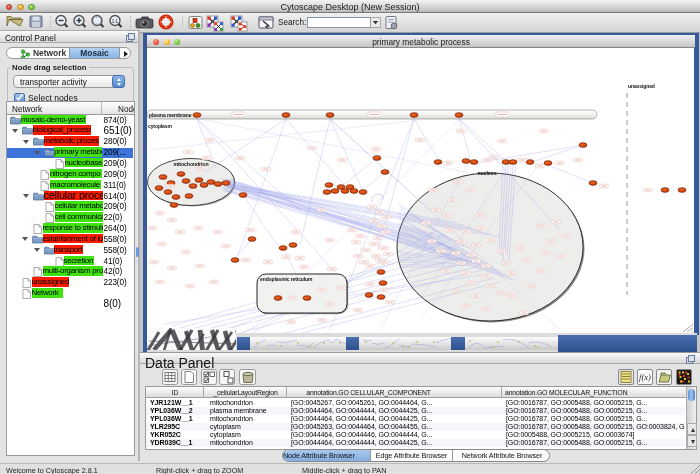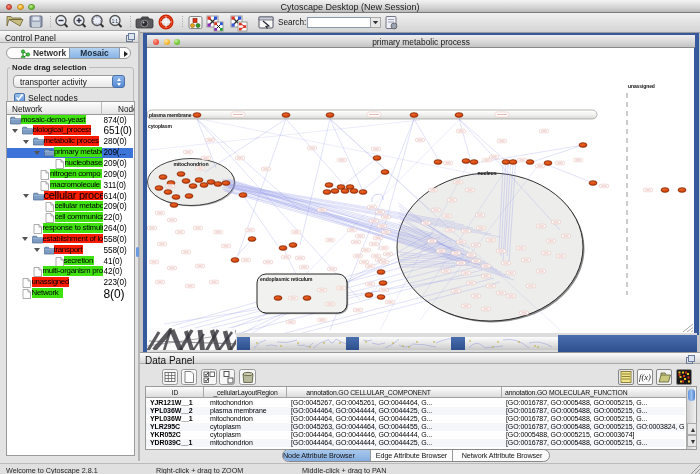--- a/index.html
+++ b/index.html
@@ -326,21 +326,21 @@
             <div style="position:absolute;left:96.5px;top:0.5px;width:34px;font-size:8.2px;letter-spacing:-0.1px;line-height:10px;color:#000;">223(0)</div>
           </div>
 <div style="position:absolute;left:0;top:173.6px;width:127px;height:10.8px;">
             <div style="position:absolute;left:15px;top:0.5px;">
               <svg style="display:block" width="9" height="10" viewBox="0 0 9 10">
                 <path d="M1,0.5 L6,0.5 L8.5,3 L8.5,9.5 L1,9.5 Z" fill="#fdfdfd" stroke="#8a8a8a" stroke-width="0.7"></path>
                 <path d="M6,0.5 L6,3 L8.5,3" fill="none" stroke="#8a8a8a" stroke-width="0.7"></path>
               </svg>
             </div>
             <div style="position:absolute;left:24.5px;top:-0.5px;width:31px;height:9.5px;background:#3fe20e;color:#000;font-size:7.9px;letter-spacing:-0.28px;line-height:9.5px;white-space:nowrap;overflow:hidden;">Network</div>
-            <div style="position:absolute;left:96.5px;top:0;width:34px;font-size:12px;letter-spacing:-0.1px;line-height:10px;color:#000;">8(0)</div>
+            <div style="position:absolute;left:96.5px;top:10px;width:34px;font-size:10px;letter-spacing:-0.1px;line-height:10px;color:#000;">8(0)</div>
           </div>
     </div>
   </div>
 </div>
 
 <div class="abs" style="left:140px;top:33px;width:560px;height:319px;background:#c6c6c6;">
 
   <div class="abs" style="left:3px;top:0px;width:556px;height:302px;background:#35599c;"></div>
   <div class="abs" style="left:3px;top:0px;width:4px;height:319px;background:#35599c;"></div>
   <div class="abs" style="left:7px;top:300px;width:550px;height:19px;background:#dcdcdc;"></div>
@@ -855,21 +855,21 @@
 <circle cx="33" cy="5" r="0.8" fill="#b8a820"></circle>
 <circle cx="70" cy="9" r="0.8" fill="#b8a820"></circle>
 <circle cx="5" cy="4" r="0.8" fill="#b8a820"></circle>
         </svg>
   </div>
   <div class="abs" style="left:418px;top:302px;width:139px;height:17px;background:linear-gradient(#4a6fae,#2d4f8e);"></div>
 </div>
 
 <div class="abs" style="left:140px;top:352px;width:560px;height:111px;background:#e3e3e3;">
   <div class="abs" style="left:0;top:0;width:560px;height:12px;background:linear-gradient(#fafafa,#d8d8d8);border-bottom:1px solid #aaa;border-top:1px solid #999;">
-    <span style="position:absolute;left:5px;top:2px;font-size:10px;color:#111;">Data Panel</span>
+    <span style="position:absolute;left:5px;top:2px;font-size:14px;color:#111;">Data Panel</span>
     <svg style="position:absolute;left:546px;top:2px;" width="9" height="9" viewBox="0 0 9 9">
           <rect x="0.5" y="2.5" width="6" height="6" fill="none" stroke="#6a7a9a" stroke-width="1"></rect>
           <rect x="2.5" y="0.5" width="6" height="6" fill="#dde4f0" stroke="#6a7a9a" stroke-width="1"></rect>
         </svg>
   </div>
   <div class="abs" style="left:22px;top:17px;"><svg width="120" height="18" viewBox="0 0 120 18">
 <g>
 <rect x="0.5" y="0.5" width="15" height="15" rx="2" fill="#f6f6f6" stroke="#999"></rect>
 <rect x="3" y="3.5" width="10" height="9" fill="#fff" stroke="#555" stroke-width="0.8"></rect>
 <line x1="3" y1="6.5" x2="13" y2="6.5" stroke="#555" stroke-width="0.7"></line>

